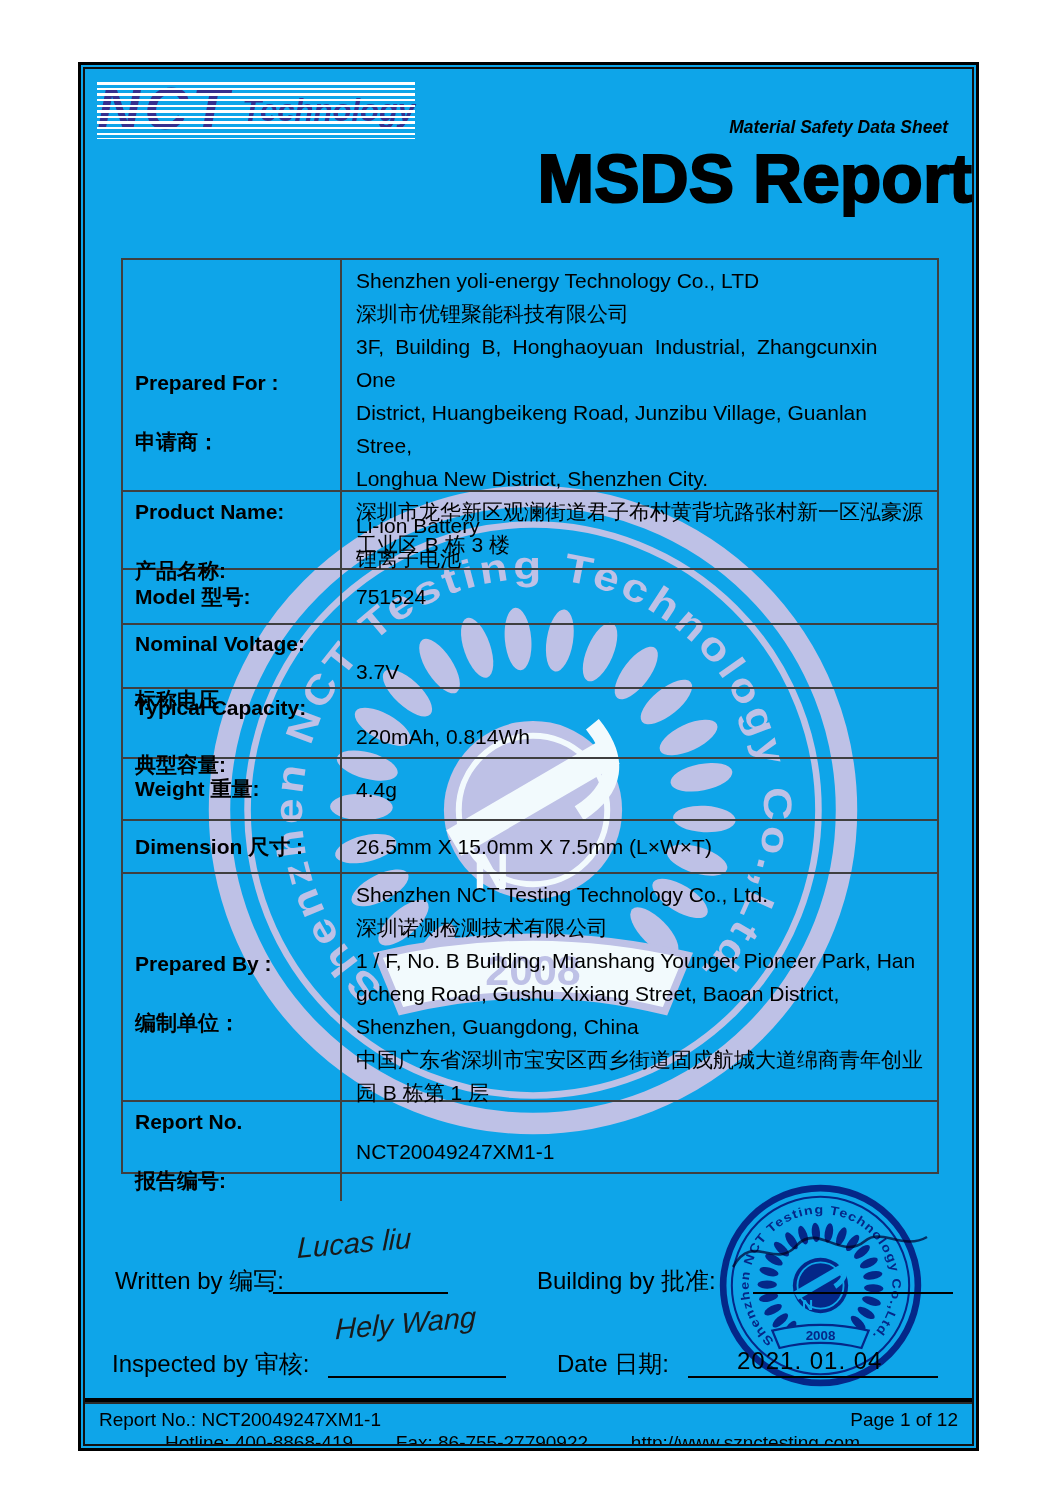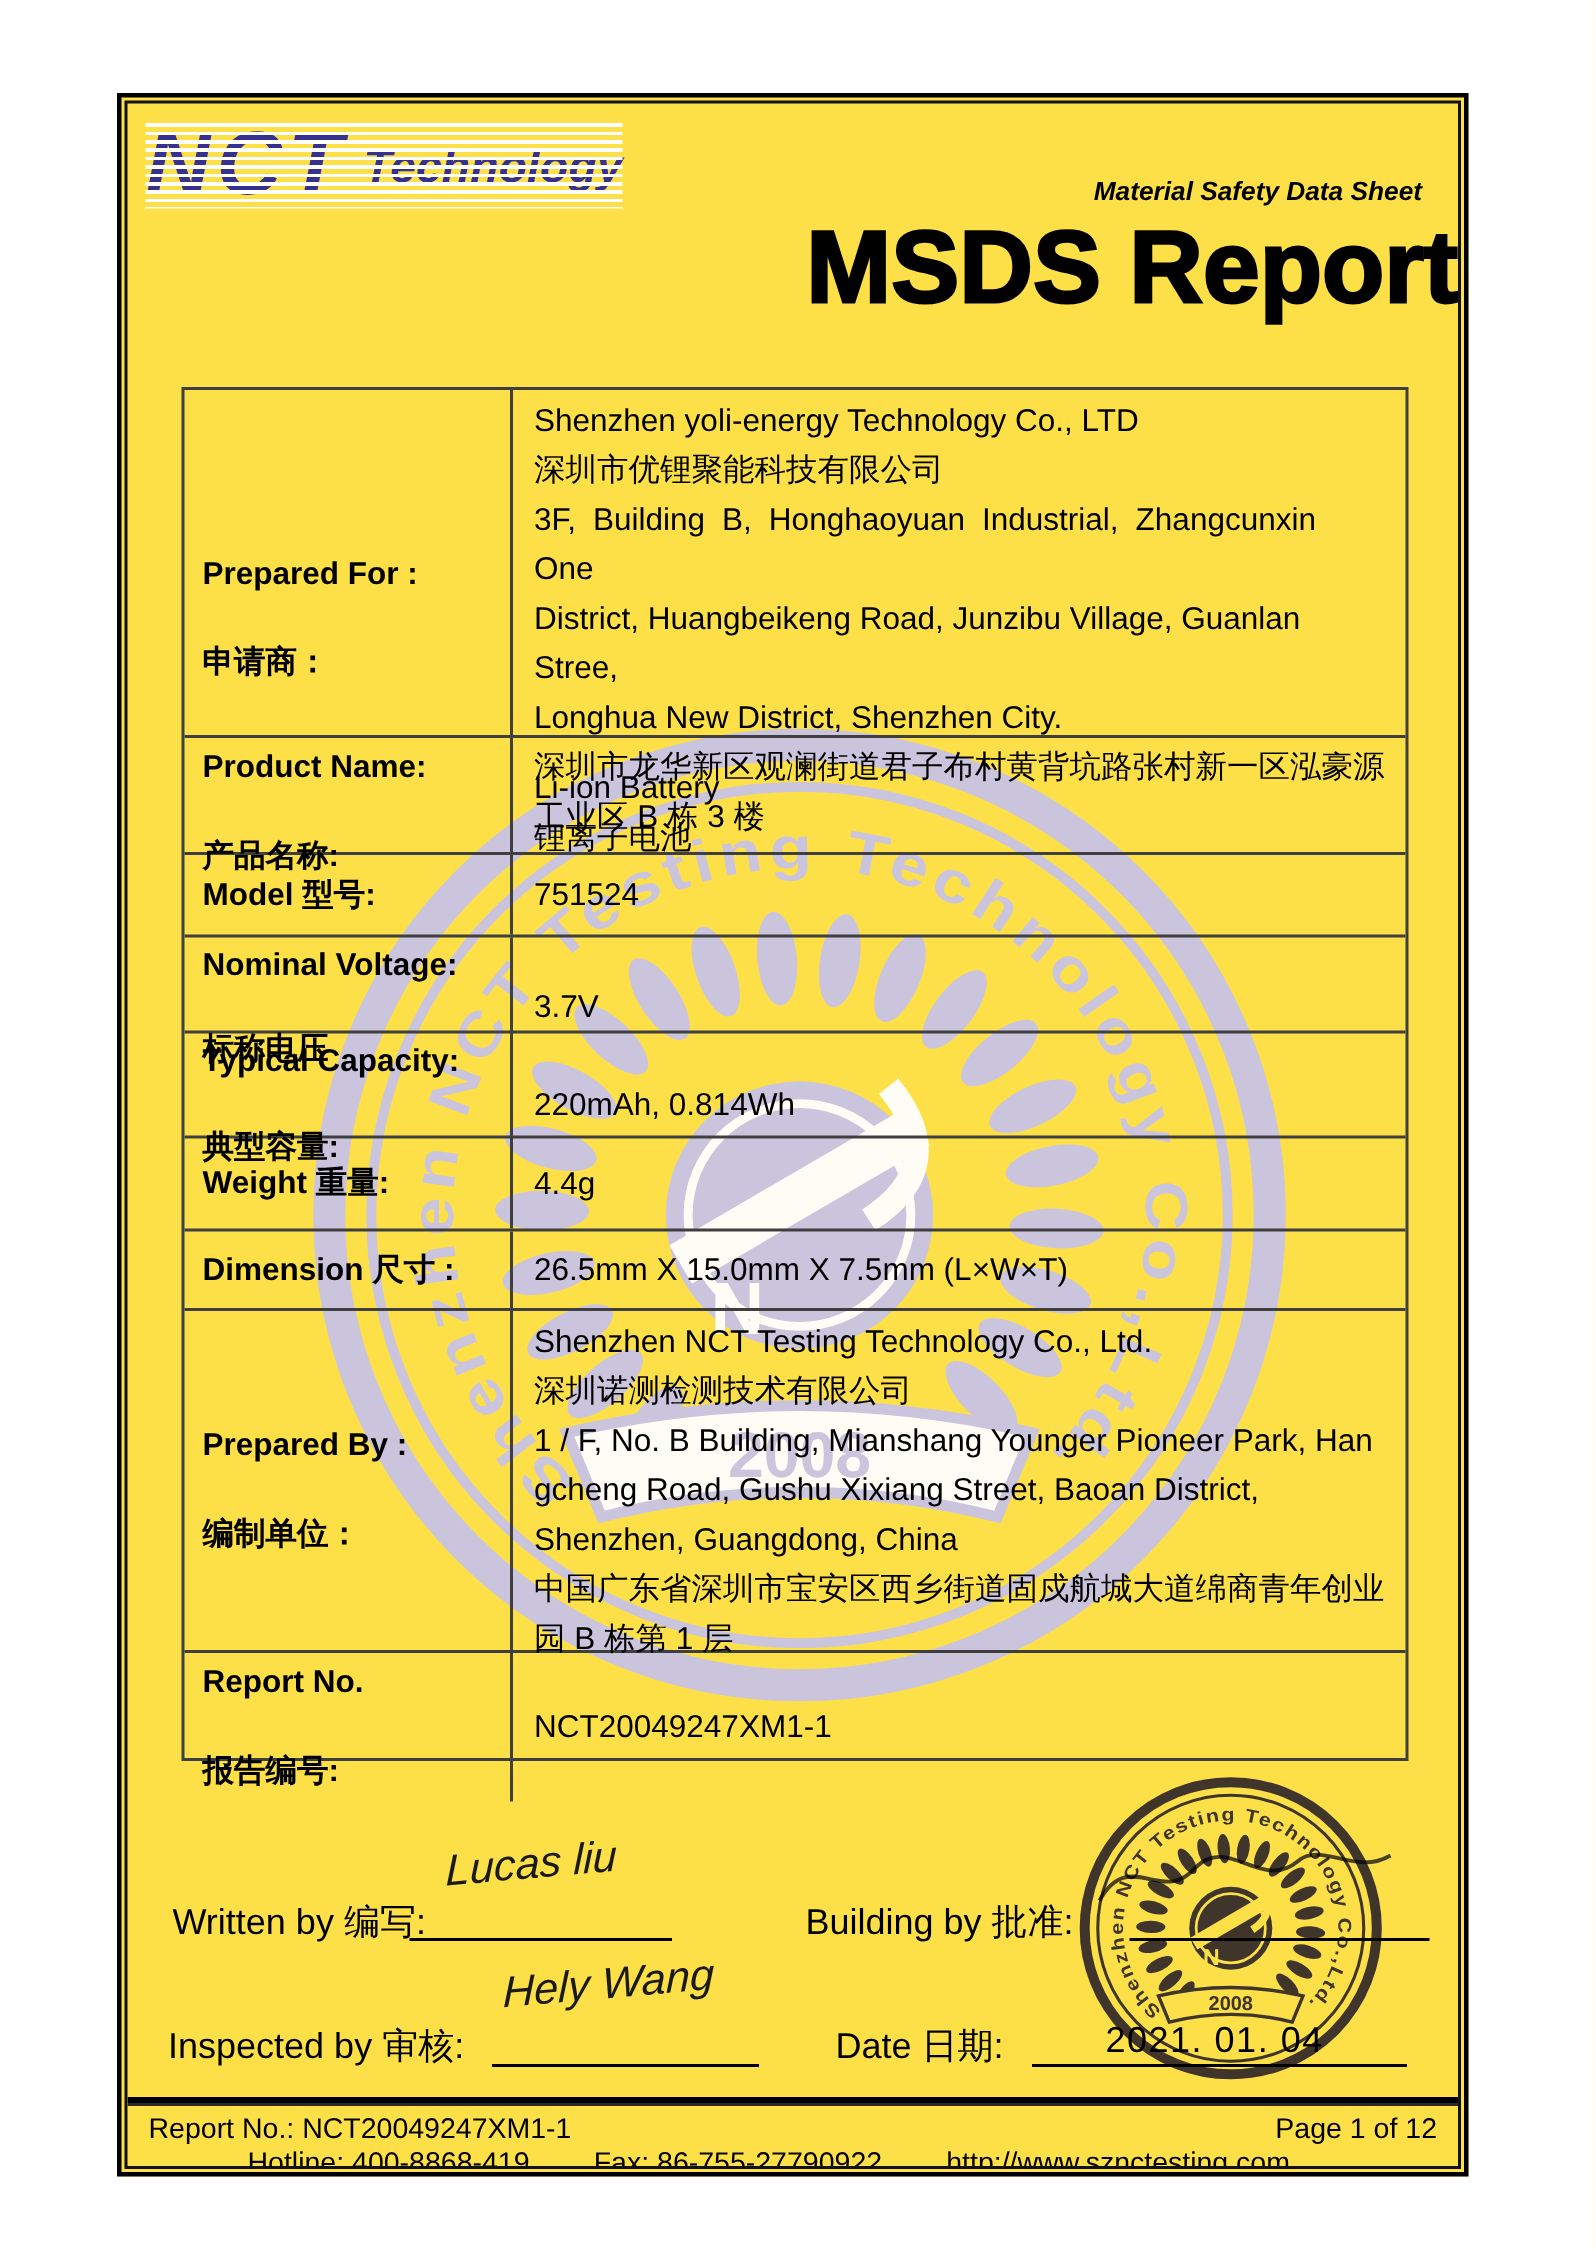--- a/index.html
+++ b/index.html
@@ -1,19 +1,19 @@
 <!DOCTYPE html>
 <html><head>
 <meta charset="utf-8">
 <style>
   * { margin:0; padding:0; box-sizing:border-box; }
   html,body { background:#fff; }
   body { width:1063px; height:1500px; position:relative; font-family:"Liberation Sans","DejaVu Sans",sans-serif; color:#000; }
 
-  .doc { position:absolute; left:78px; top:62px; width:901px; height:1389px; border:3px solid #000; background:#fde047; }
+  .doc { position:absolute; left:78px; top:62px; width:901px; height:1389px; border:3px solid #000; background:#0ea5e9; }
   .doc-inner { position:absolute; inset:2px; border:2px solid #111; overflow:hidden; }
 
   
   .logo { position:absolute; left:12px; top:10px; white-space:nowrap; }
   .logo-text { font-style:italic; font-weight:bold; color:#36308e; position:relative; display:inline-block; line-height:1; }
   .logo-nct { font-size:60px; letter-spacing:4px; }
   .logo-tech { font-size:31px; margin-left:10px; vertical-align:8px; }
   .logo::after { content:''; position:absolute; inset:0; background:repeating-linear-gradient(to bottom, transparent 0 3.2px, #fff 3.2px 5.6px); pointer-events:none; }
   .doc-type { position:absolute; top:48px; right:24px; font-size:17.5px; font-weight:bold; font-style:italic; }
   .title { position:absolute; top:70px; left:0; width:100%; text-align:right; font-size:68px; font-weight:bold; -webkit-text-stroke:2px #000; letter-spacing:0; }

